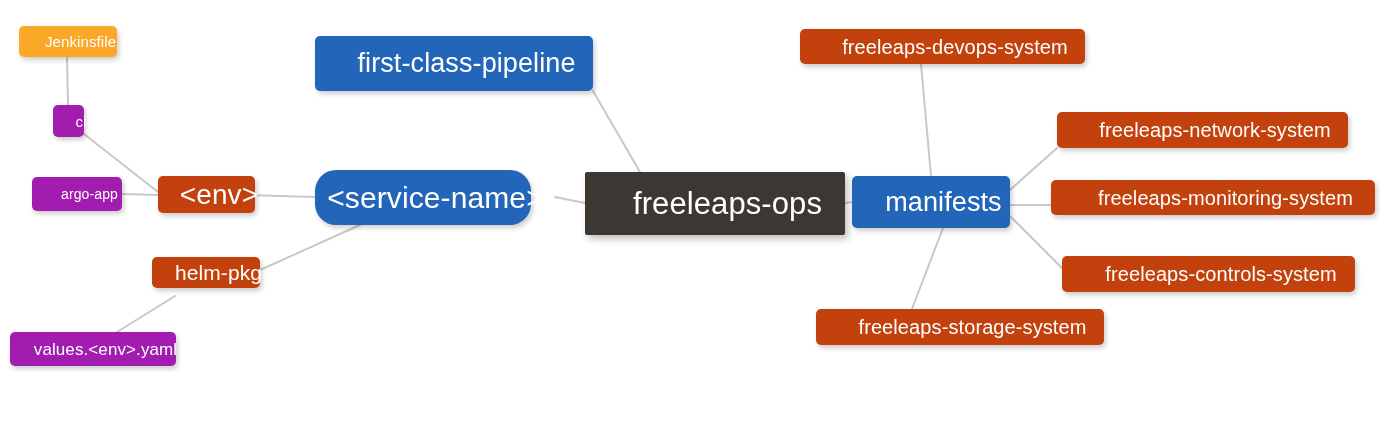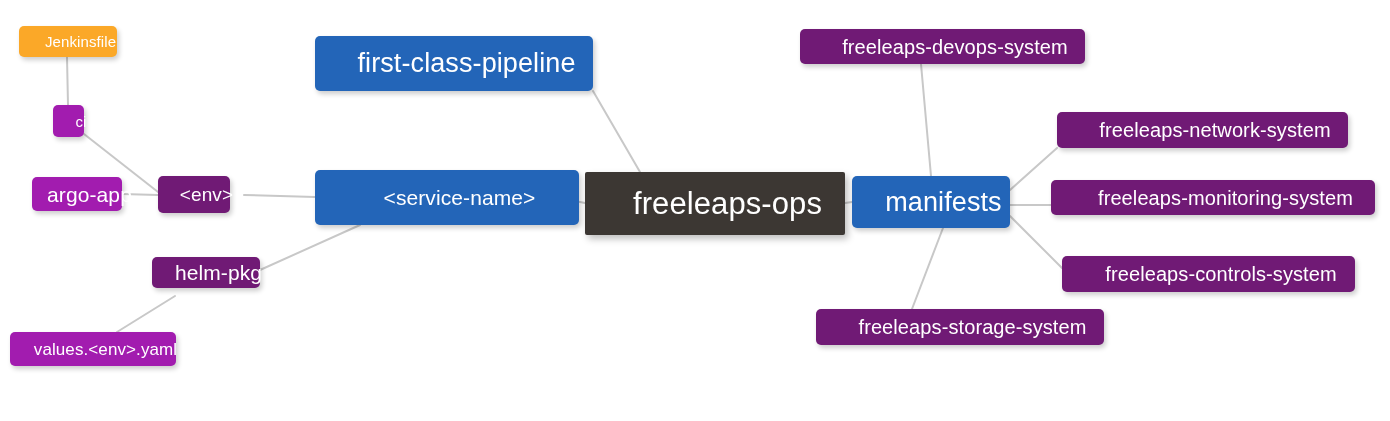--- a/index.html
+++ b/index.html
@@ -42,21 +42,21 @@
     cursor: pointer;
     user-select: none;
     padding-left: 25px;
   }
   .mm-node.root {
     background: #3c3733;
     border-radius: 2px;
     box-shadow: 3px 4px 7px rgba(0,0,0,0.25);
   }
   .mm-node.blue   { background: #2365b8; }
-  .mm-node.green  { background: #701a75; }
+  .mm-node.green  { background: #c2410c; }
   .mm-node.orange { background: #fba828; }
   .mm-node.red    { background: #a21caf; }
   .mm-label {
     display: block;
     padding: 0 2px;
   }
 </style>
 </head>
 <body>
 
@@ -76,42 +76,42 @@
       <path d="M 1010 190 L 1057 148" stroke="#c8c8c8" stroke-width="2" fill="none" stroke-linecap="round"></path>
       <path d="M 1010 205 L 1051 205" stroke="#c8c8c8" stroke-width="2" fill="none" stroke-linecap="round"></path>
       <path d="M 1010 216 L 1062 268" stroke="#c8c8c8" stroke-width="2" fill="none" stroke-linecap="round"></path>
       <path d="M 943 228 L 912 309" stroke="#c8c8c8" stroke-width="2" fill="none" stroke-linecap="round"></path>
     </svg>
 
   <div id="node-layer">
       <div class="mm-node root" style="left: 585px; top: 172px; width: 260px; height: 63px; font-size: 31px;">
         <span class="mm-label">freeleaps-ops</span>
       </div>
-      <div class="mm-node blue" style="left: 315px; top: 170px; width: 264px; height: 55px; font-size: 21px;">
+      <div class="mm-node blue" style="left: 315px; top: 170px; width: 216px; height: 55px; font-size: 30px; border-radius: 21px;">
         <span class="mm-label">&lt;service-name&gt;</span>
       </div>
       <div class="mm-node blue" style="left: 852px; top: 176px; width: 158px; height: 52px; font-size: 27px;">
         <span class="mm-label">manifests</span>
       </div>
       <div class="mm-node blue" style="left: 315px; top: 36px; width: 278px; height: 55px; font-size: 27px;">
         <span class="mm-label">first-class-pipeline</span>
       </div>
-      <div class="mm-node green" style="left: 158px; top: 176px; width: 72px; height: 37px; font-size: 19px;">
+      <div class="mm-node green" style="left: 158px; top: 176px; width: 97px; height: 37px; font-size: 28px;">
         <span class="mm-label">&lt;env&gt;</span>
       </div>
       <div class="mm-node green" style="left: 152px; top: 257px; width: 108px; height: 31px; font-size: 21px;">
         <span class="mm-label">helm-pkg</span>
       </div>
       <div class="mm-node orange" style="left: 19px; top: 26px; width: 98px; height: 31px; font-size: 15px;">
         <span class="mm-label">Jenkinsfile</span>
       </div>
       <div class="mm-node red" style="left: 53px; top: 105px; width: 31px; height: 32px; font-size: 15px;">
         <span class="mm-label">ci</span>
       </div>
-      <div class="mm-node red" style="left: 32px; top: 177px; width: 90px; height: 34px; font-size: 21px; text-align: center;">
+      <div class="mm-node red" style="left: 32px; top: 177px; width: 90px; height: 34px; font-size: 14px; text-align: center;">
         <span class="mm-label">argo-app</span>
       </div>
       <div class="mm-node red" style="left: 10px; top: 332px; width: 166px; height: 34px; font-size: 17px;">
         <span class="mm-label">values.&lt;env&gt;.yaml</span>
       </div>
       <div class="mm-node green" style="left: 800px; top: 29px; width: 285px; height: 35px; font-size: 20px;">
         <span class="mm-label">freeleaps-devops-system</span>
       </div>
       <div class="mm-node green" style="left: 1057px; top: 112px; width: 291px; height: 36px; font-size: 20px;">
         <span class="mm-label">freeleaps-network-system</span>

